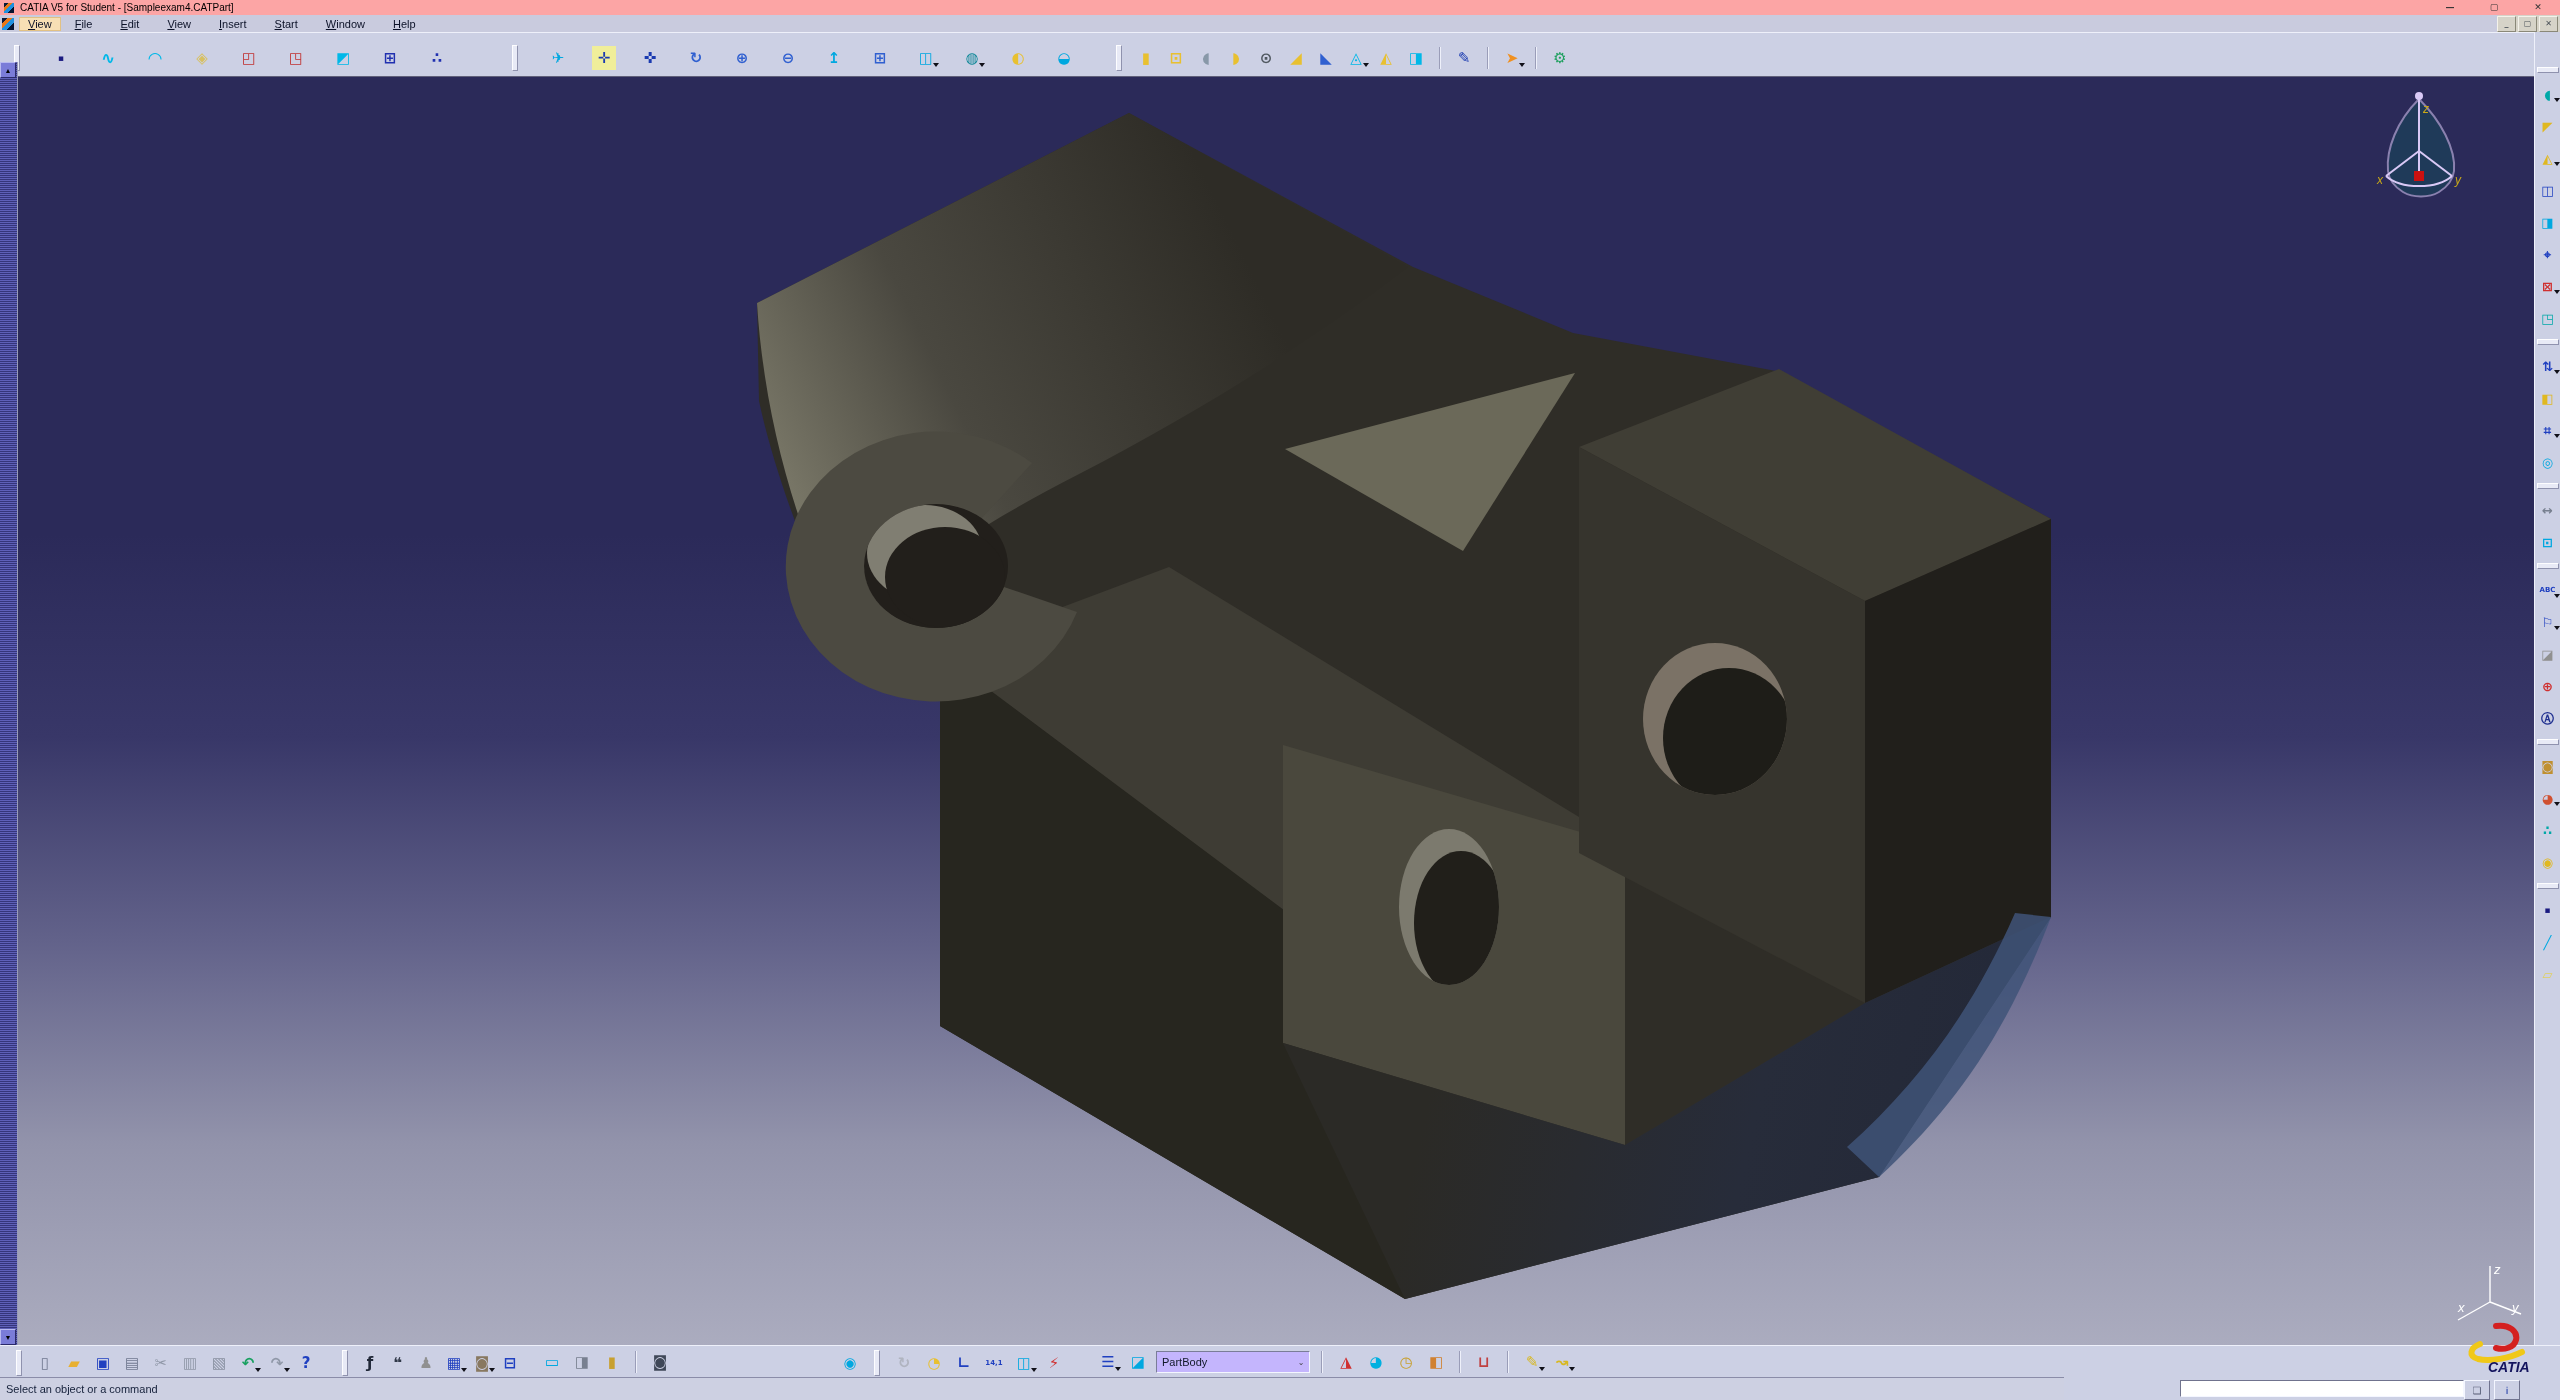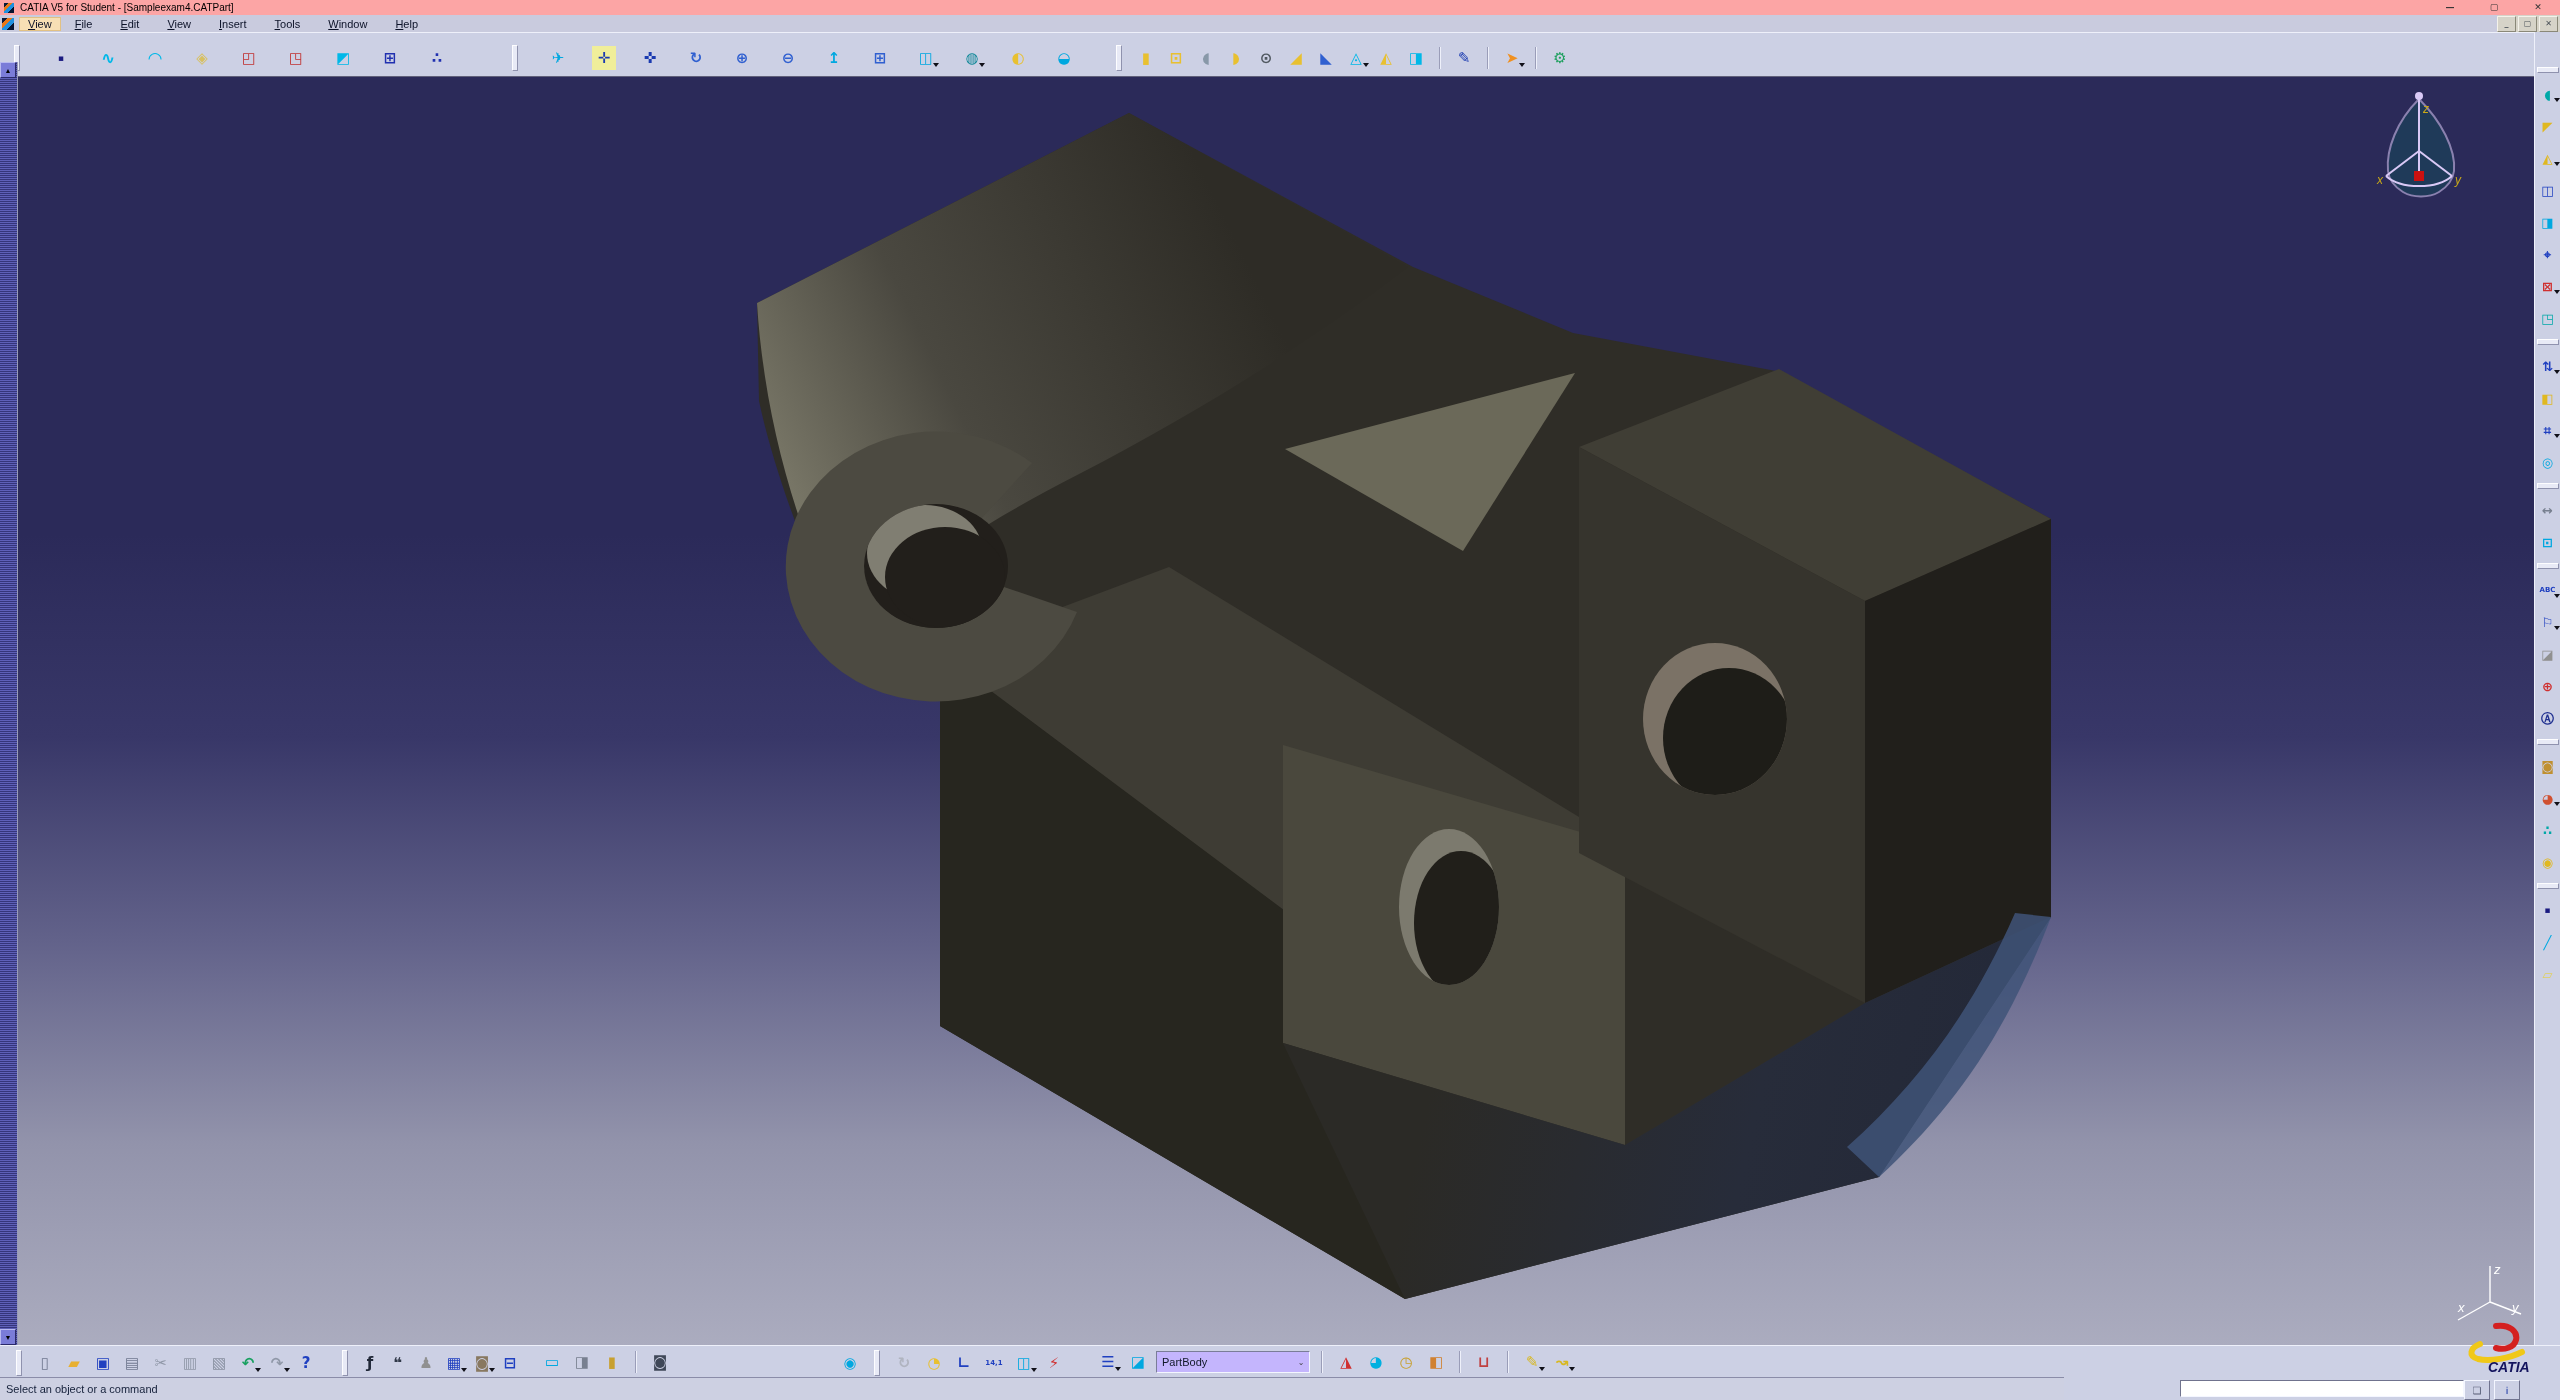--- a/index.html
+++ b/index.html
@@ -100,21 +100,21 @@
 </div>
 
 <div id="menubar" class="abs">
   <div id="menu-appicon"></div>
   <div style="display:flex">
       <div class="menu-item active">View</div>
       <div class="menu-item">File</div>
       <div class="menu-item">Edit</div>
       <div class="menu-item">View</div>
       <div class="menu-item">Insert</div>
-      <div class="menu-item">Tools</div>
+      <div class="menu-item">Start</div>
       <div class="menu-item">Window</div>
       <div class="menu-item">Help</div>
     </div>
 </div>
 <div id="mdi">
     <div class="tb-icon" title="document-minimize">
       <span class="glyph" style="color: rgb(74, 80, 88);">_</span>
     </div>
     <div class="tb-icon" title="document-restore">
       <span class="glyph" style="color: rgb(74, 80, 88);">▢</span>

